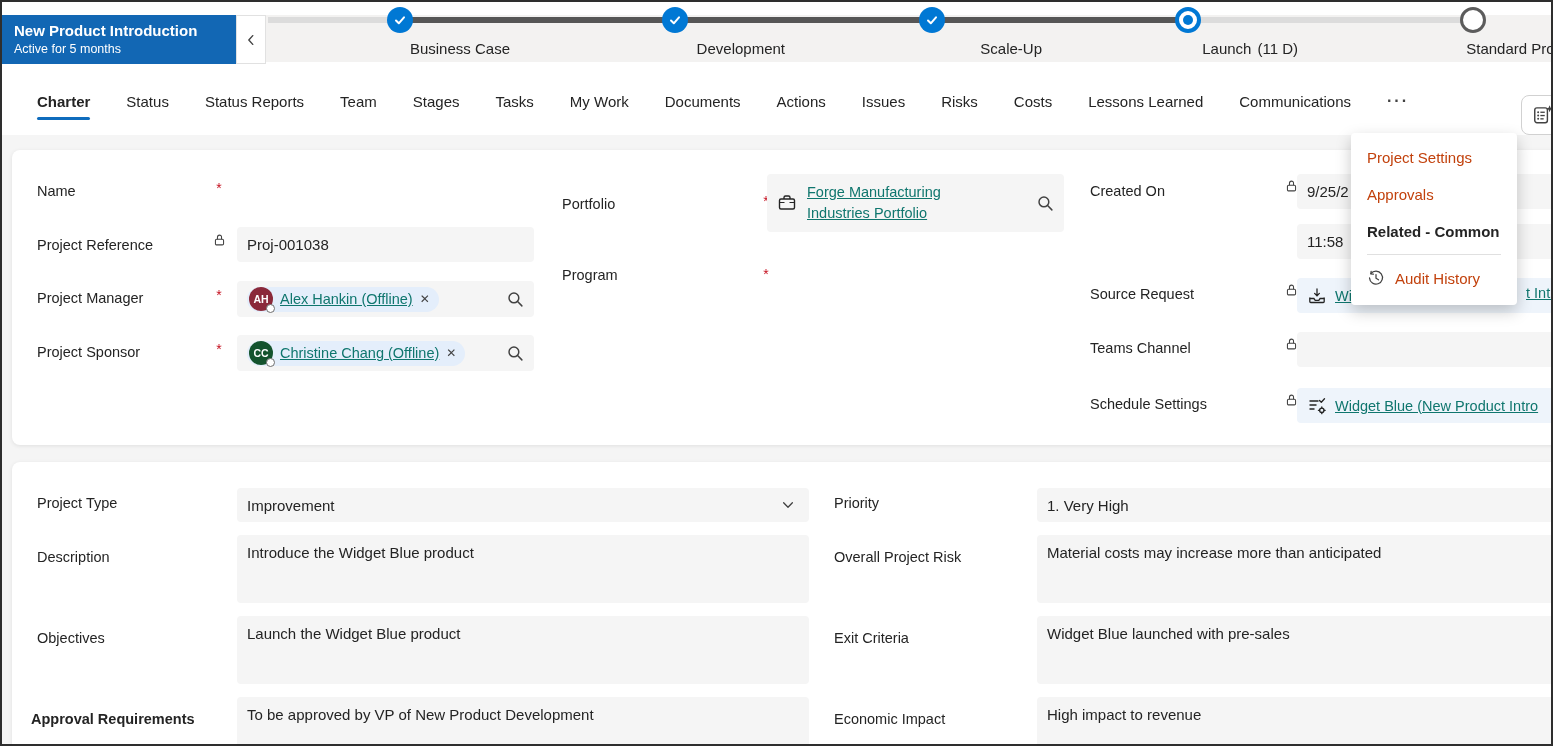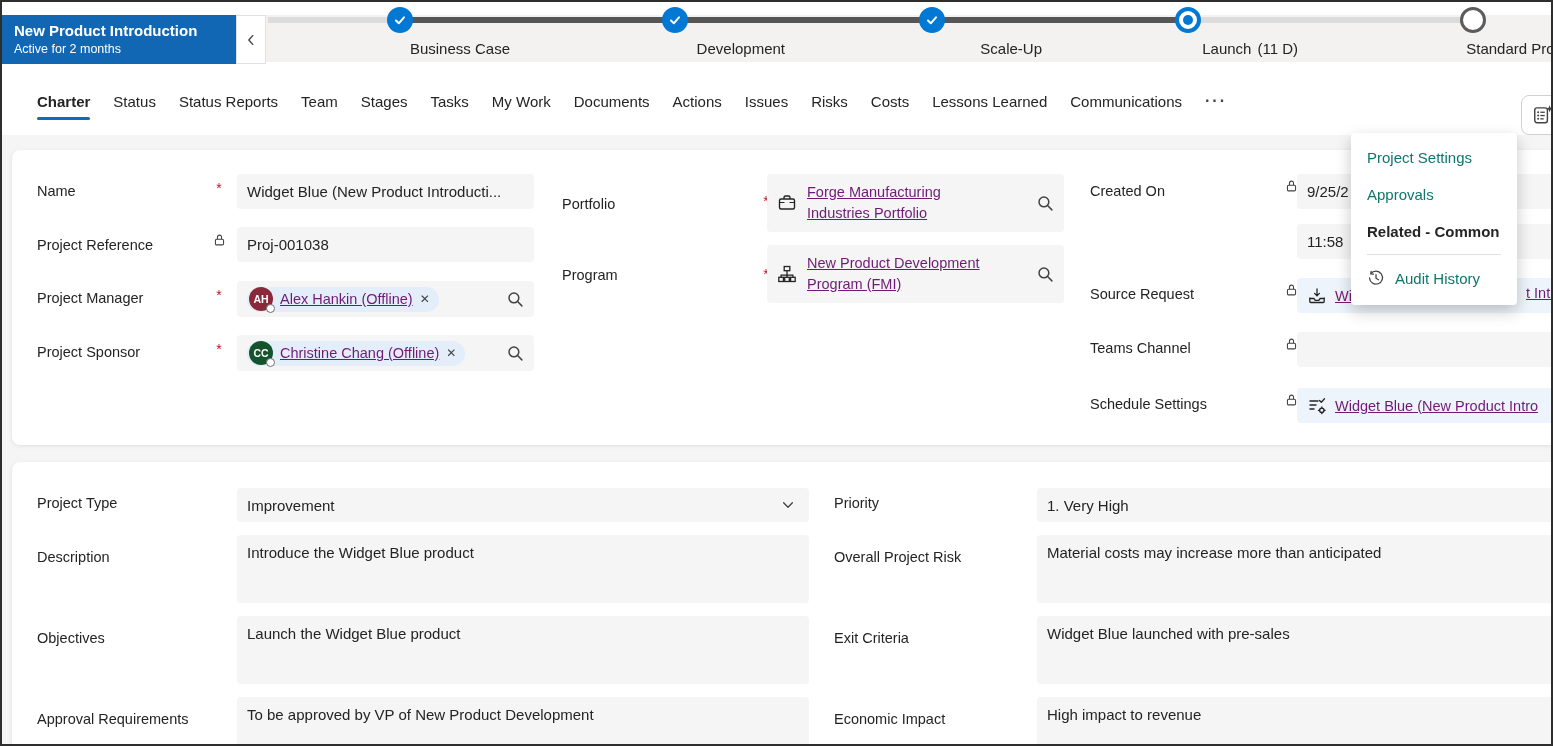--- a/index.html
+++ b/index.html
@@ -24,21 +24,21 @@
   .stage-label { margin-top:7px; font-size:15px; color:#242424; white-space:nowrap; }
   .stage-label .dur { margin-left:6px; }
   
   .badge { position:absolute; top:13px; left:0; width:234px; height:49px; background:#1267b4; color:#fff; padding:7px 0 0 12px; z-index:5; }
   .badge-title { font-size:15px; font-weight:700; line-height:1.25; white-space:nowrap; }
   .badge-sub { font-size:12.5px; line-height:1.3; }
   .collapse-btn { position:absolute; top:13px; left:234px; width:30px; height:49px; background:#fff;
     border:1px solid #e1e1e1; display:flex; align-items:center; justify-content:center; cursor:pointer; z-index:5; }
   
   .tabbar { position:absolute; top:60px; left:0; right:0; height:73px; background:#fff; }
-  .tabs { display:flex; align-items:center; gap:23px; padding:30px 0 0 35px; }
+  .tabs { display:flex; align-items:center; gap:36px; padding:30px 0 0 35px; }
   .tab { font-size:15px; color:#242424; cursor:pointer; position:relative; white-space:nowrap; }
   .tab.active { font-weight:700; }
   .tab.active::after { content:""; position:absolute; left:0; right:0; bottom:-10px; height:3px; border-radius:2px; background:#0f6cbd; }
   .tab-overflow { font-size:16px; font-weight:700; letter-spacing:2px; color:#424242; cursor:pointer; }
   .form-btn { position:absolute; top:93px; left:1519px; width:44px; height:40px; background:#fff;
     border:1px solid #d1d1d1; border-radius:8px; display:flex; align-items:center; padding-left:10px; cursor:pointer; z-index:20; }
   
   .content { position:absolute; top:133px; left:0; right:0; bottom:0; background:#f5f5f5; }
   .card { position:absolute; left:10px; width:1560px; background:#fff; border-radius:8px; box-shadow:0 1px 4px rgba(0,0,0,.09); }
   .card1 { top:15px; height:295px; }
@@ -48,29 +48,29 @@
   .lockpos { position:absolute; width:22px; text-align:center; }
   .fld { position:absolute; background:#f5f5f5; border-radius:4px; font-size:15px; color:#242424;
     display:flex; align-items:center; padding:0 10px; overflow:hidden; white-space:nowrap; cursor:text; }
   .fld.blue { background:#eef4fb; }
   .fld.area { align-items:flex-start; padding-top:9px; white-space:normal; }
   .srch { margin-left:auto; display:flex; cursor:pointer; flex:none; }
   .pill { display:inline-flex; align-items:center; gap:7px; background:#e4eefb; border-radius:14px; padding:2px 9px 2px 2px; height:25px; }
   .avt { position:relative; width:24px; height:24px; border-radius:50%; color:#fff; font-size:10.5px; font-weight:700;
     display:flex; align-items:center; justify-content:center; flex:none; }
   .avt .presence { position:absolute; right:-2px; bottom:-2px; width:9px; height:9px; border-radius:50%; background:#fff; border:1.5px solid #6f6f6f; }
-  .lnk { color:#701a75; text-decoration:underline; font-size:14.5px; cursor:pointer; }
+  .lnk { color:#0f766e; text-decoration:underline; font-size:14.5px; cursor:pointer; }
   .dismiss { font-size:12px; color:#424242; cursor:pointer; }
   .icn { display:inline-flex; flex:none; }
   .wraplnk { white-space:normal; line-height:1.45; }
   .chev-dd { position:absolute; right:14px; top:10px; }
   
   .menu { position:absolute; left:1349px; top:131px; width:166px; background:#fff; z-index:60;
     border-radius:4px; box-shadow:0 6px 16px rgba(0,0,0,.22); padding:6px 0 8px 0; }
-  .menu-item { padding:10px 16px; font-size:15px; color:#0f766e; cursor:pointer; white-space:nowrap; }
+  .menu-item { padding:10px 16px; font-size:15px; color:#c2410c; cursor:pointer; white-space:nowrap; }
   .menu-header { padding:10px 16px; font-size:15px; font-weight:700; color:#242424; white-space:nowrap; }
   .menu-divider { height:1px; background:#e0e0e0; margin:4px 16px; }
   .menu-item.with-icon { display:flex; align-items:center; gap:10px; }
   .sr-suffix { position:absolute; left:229px; top:7px; }
 </style>
 </head>
 <body>
 
 <div class="window">
 
@@ -113,21 +113,21 @@
       </div>
     </div>
     <div class="stage" style="left:1471px;">
       <div class="stage-circle future"></div>
       <div class="stage-label">Standard Product</div>
     </div>
   </div>
 
   <div class="badge">
     <div class="badge-title">New Product Introduction</div>
-    <div class="badge-sub">Active for 2 months</div>
+    <div class="badge-sub">Active for 5 months</div>
   </div>
   <div class="collapse-btn">
     <span class="icn">
       <svg width="14" height="14" viewBox="0 0 16 16">
           <path d="M10 3L5.5 8 10 13" fill="none" stroke="#424242" stroke-width="1.6" stroke-linecap="round" stroke-linejoin="round"></path>
         </svg>
     </span>
   </div>
 
   <div class="tabbar">
@@ -164,23 +164,20 @@
       </svg>
     </span>
   </div>
 
   <div class="content">
 
     <div class="card card1">
 
       <div class="lbl" style="left:25px;top:33px;">Name</div>
       <div class="mark" style="left:196px;top:30px;">*</div>
-      <div class="fld" style="left:225px;top:24px;width:297px;height:35px;">
-        <span>Widget Blue (New Product Introducti...</span>
-      </div>
 
       <div class="lbl" style="left:25px;top:87px;">Project Reference</div>
       <div class="lockpos" style="left:196px;top:83px;">
         <svg width="13" height="14" viewBox="0 0 16 16">
             <rect x="3" y="7" width="10" height="7" rx="1.5" fill="none" stroke="#424242" stroke-width="1.3"></rect>
             <path d="M5.5 7V4.5a2.5 2.5 0 0 1 5 0V7" fill="none" stroke="#424242" stroke-width="1.3"></path>
           </svg>
       </div>
       <div class="fld" style="left:225px;top:77px;width:297px;height:35px;">
         <span>Proj-001038</span>
@@ -238,38 +235,20 @@
         <span class="srch">
           <svg width="17" height="17" viewBox="0 0 16 16">
               <circle cx="6.5" cy="6.5" r="4.6" fill="none" stroke="#424242" stroke-width="1.4"></circle>
               <line x1="10.2" y1="10.2" x2="14" y2="14" stroke="#424242" stroke-width="1.4" stroke-linecap="round"></line>
             </svg>
         </span>
       </div>
 
       <div class="lbl" style="left:550px;top:117px;">Program</div>
       <div class="mark" style="left:743px;top:116px;">*</div>
-      <div class="fld" style="left:755px;top:95px;width:297px;height:58px;">
-        <span class="icn" style="margin-right:10px;">
-          <svg width="20" height="20" viewBox="0 0 20 20" fill="none" stroke="#242424" stroke-width="1.3">
-              <rect x="7.2" y="2.5" width="5.6" height="4.2"></rect>
-              <rect x="1.8" y="13.3" width="4.6" height="4.2"></rect>
-              <rect x="7.7" y="13.3" width="4.6" height="4.2"></rect>
-              <rect x="13.6" y="13.3" width="4.6" height="4.2"></rect>
-              <path d="M10 6.7v3.1M4.1 13.3v-2.2h11.8v2.2M10 9.8v3.5"></path>
-            </svg>
-        </span>
-        <span class="lnk wraplnk" style="width:192px;">New Product Development Program (FMI)</span>
-        <span class="srch">
-          <svg width="17" height="17" viewBox="0 0 16 16">
-              <circle cx="6.5" cy="6.5" r="4.6" fill="none" stroke="#424242" stroke-width="1.4"></circle>
-              <line x1="10.2" y1="10.2" x2="14" y2="14" stroke="#424242" stroke-width="1.4" stroke-linecap="round"></line>
-            </svg>
-        </span>
-      </div>
 
       <div class="lbl" style="left:1078px;top:33px;">Created On</div>
       <div class="lockpos" style="left:1268px;top:29px;">
         <svg width="13" height="14" viewBox="0 0 16 16">
             <rect x="3" y="7" width="10" height="7" rx="1.5" fill="none" stroke="#424242" stroke-width="1.3"></rect>
             <path d="M5.5 7V4.5a2.5 2.5 0 0 1 5 0V7" fill="none" stroke="#424242" stroke-width="1.3"></path>
           </svg>
       </div>
       <div class="fld" style="left:1285px;top:24px;width:275px;height:35px;">
         <span>9/25/2</span>
@@ -343,21 +322,21 @@
       <div class="lbl" style="left:25px;top:87px;">Description</div>
       <div class="fld area" style="left:225px;top:73px;width:572px;height:68px;">
         <span>Introduce the Widget Blue product</span>
       </div>
 
       <div class="lbl" style="left:25px;top:168px;">Objectives</div>
       <div class="fld area" style="left:225px;top:154px;width:572px;height:68px;">
         <span>Launch the Widget Blue product</span>
       </div>
 
-      <div class="lbl" style="left:25px;top:249px;">Approval Requirements</div>
+      <div class="lbl" style="left:19px;top:249px;font-weight:bold;">Approval Requirements</div>
       <div class="fld area" style="left:225px;top:235px;width:572px;height:68px;">
         <span>To be approved by VP of New Product Development</span>
       </div>
 
       <div class="lbl" style="left:822px;top:33px;">Priority</div>
       <div class="fld" style="left:1025px;top:26px;width:535px;height:34px;">
         <span>1. Very High</span>
       </div>
 
       <div class="lbl" style="left:822px;top:87px;">Overall Project Risk</div>

